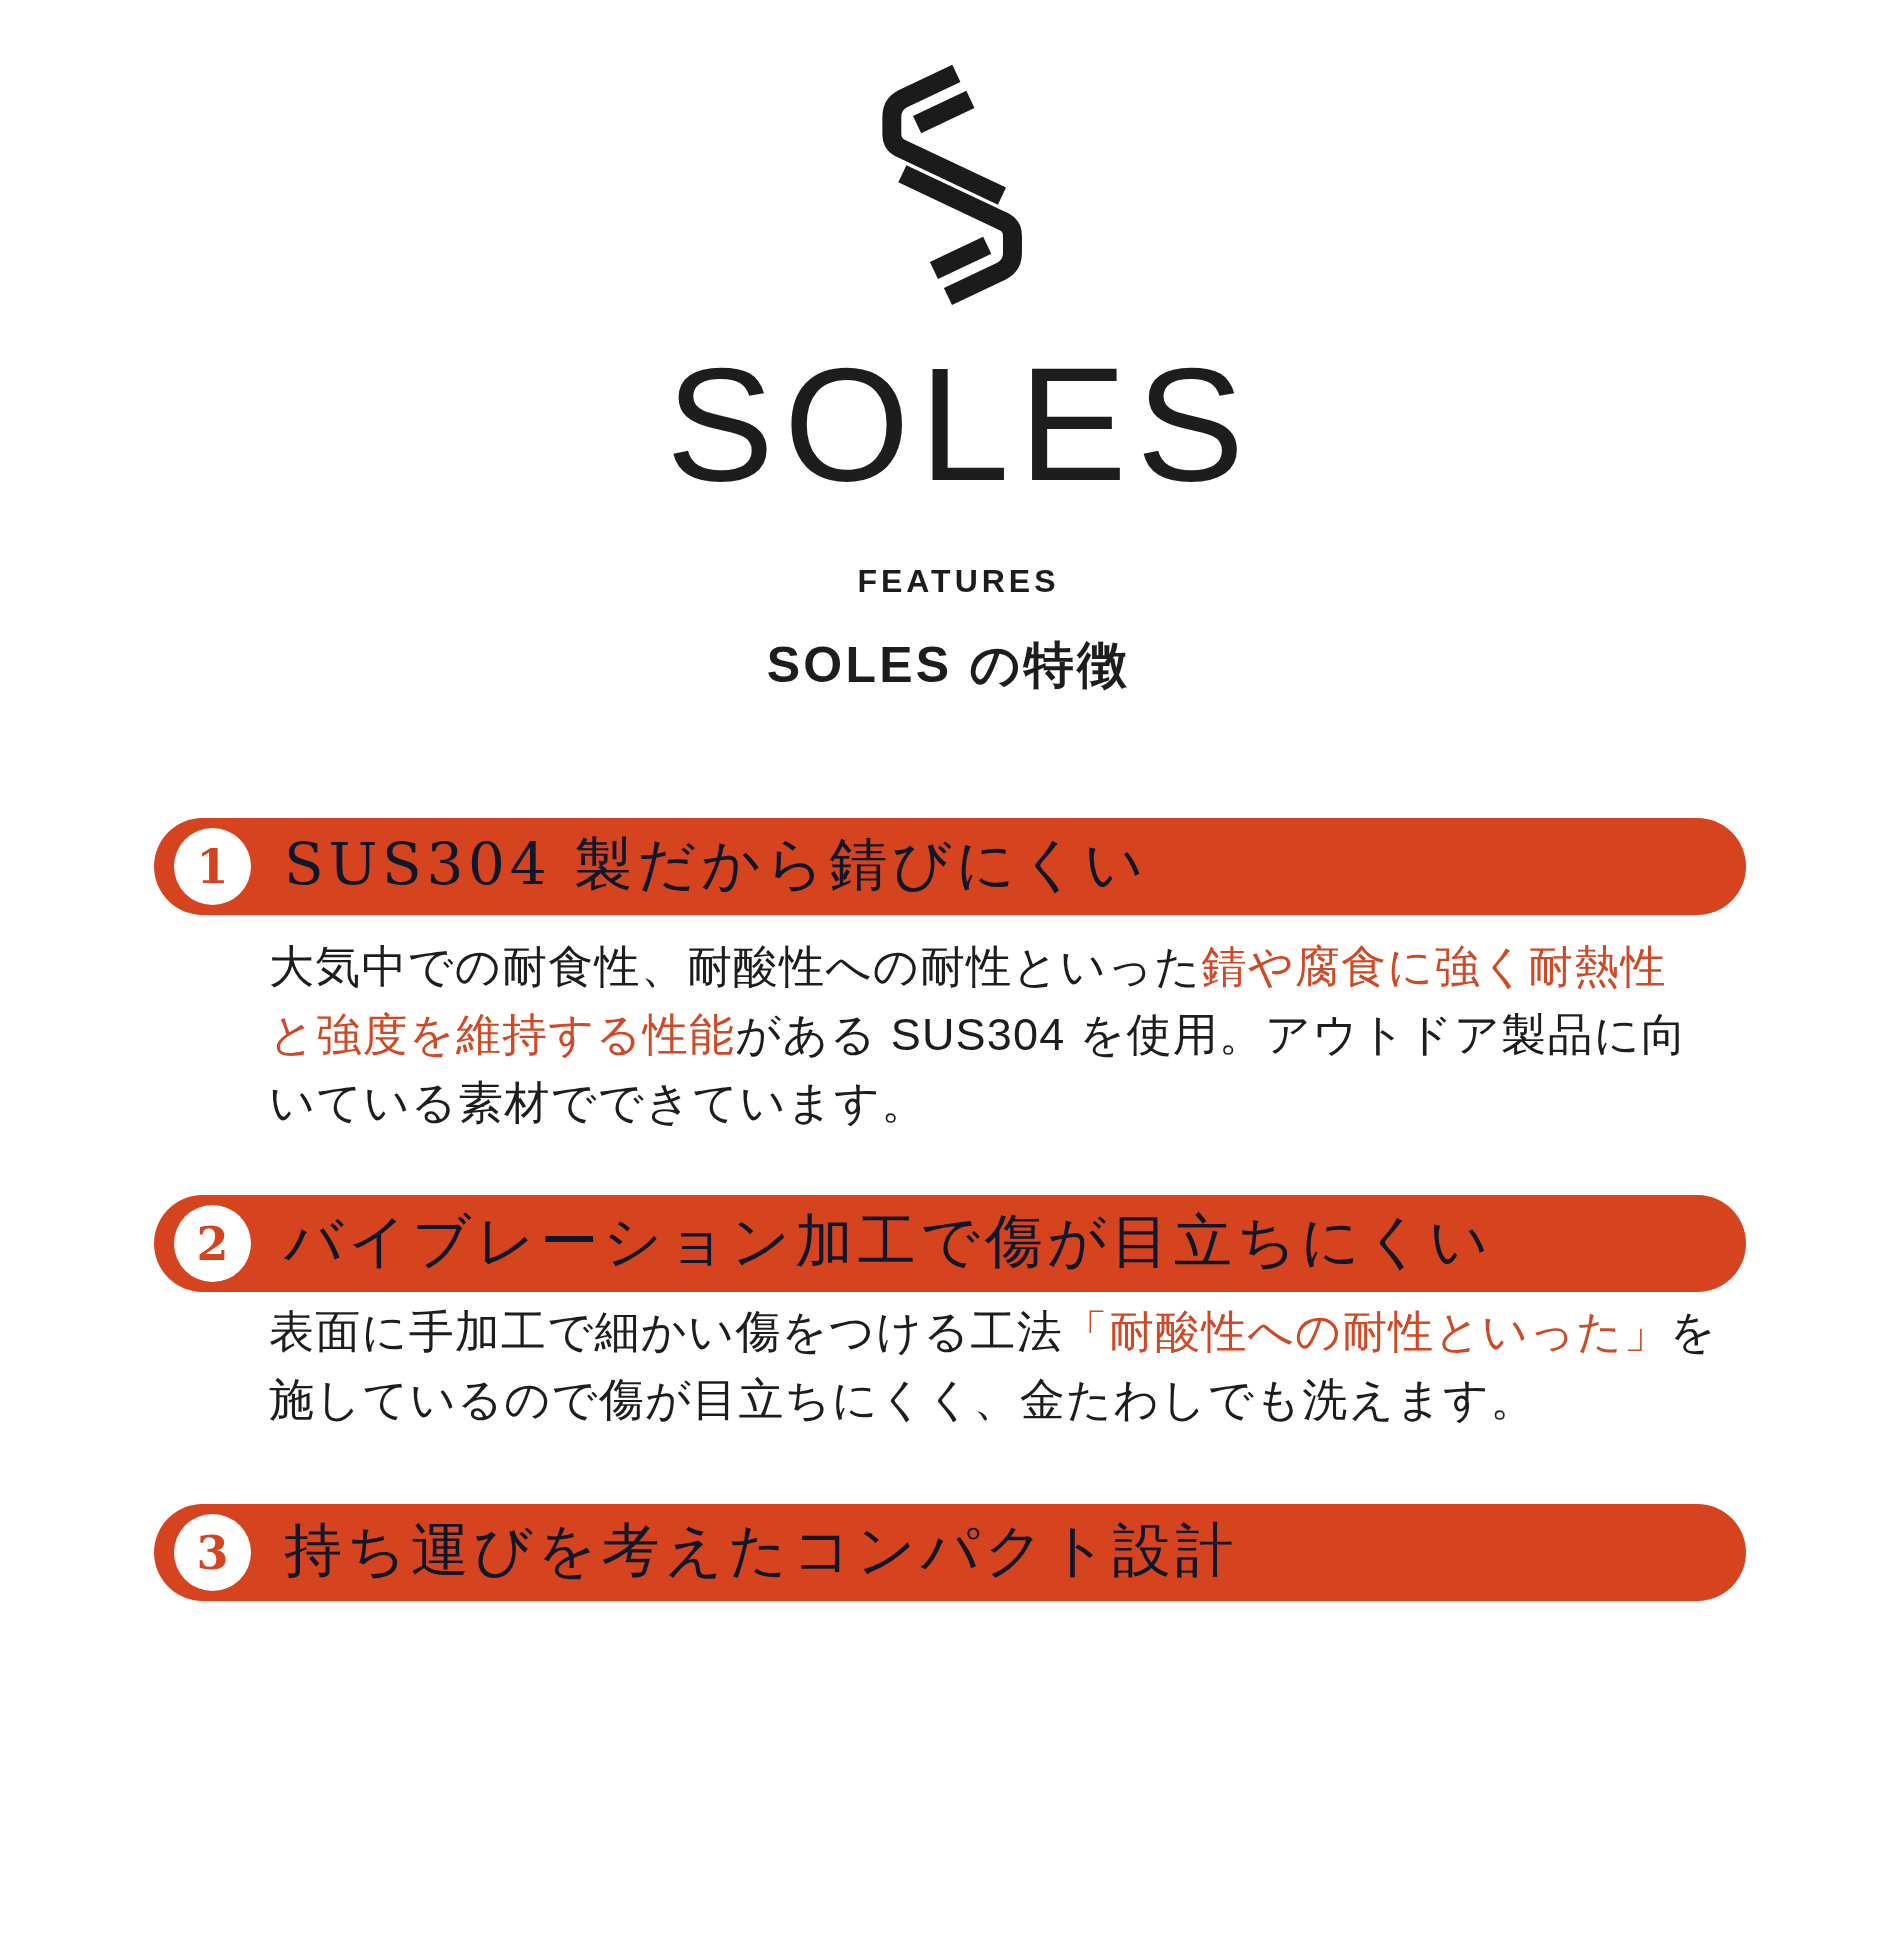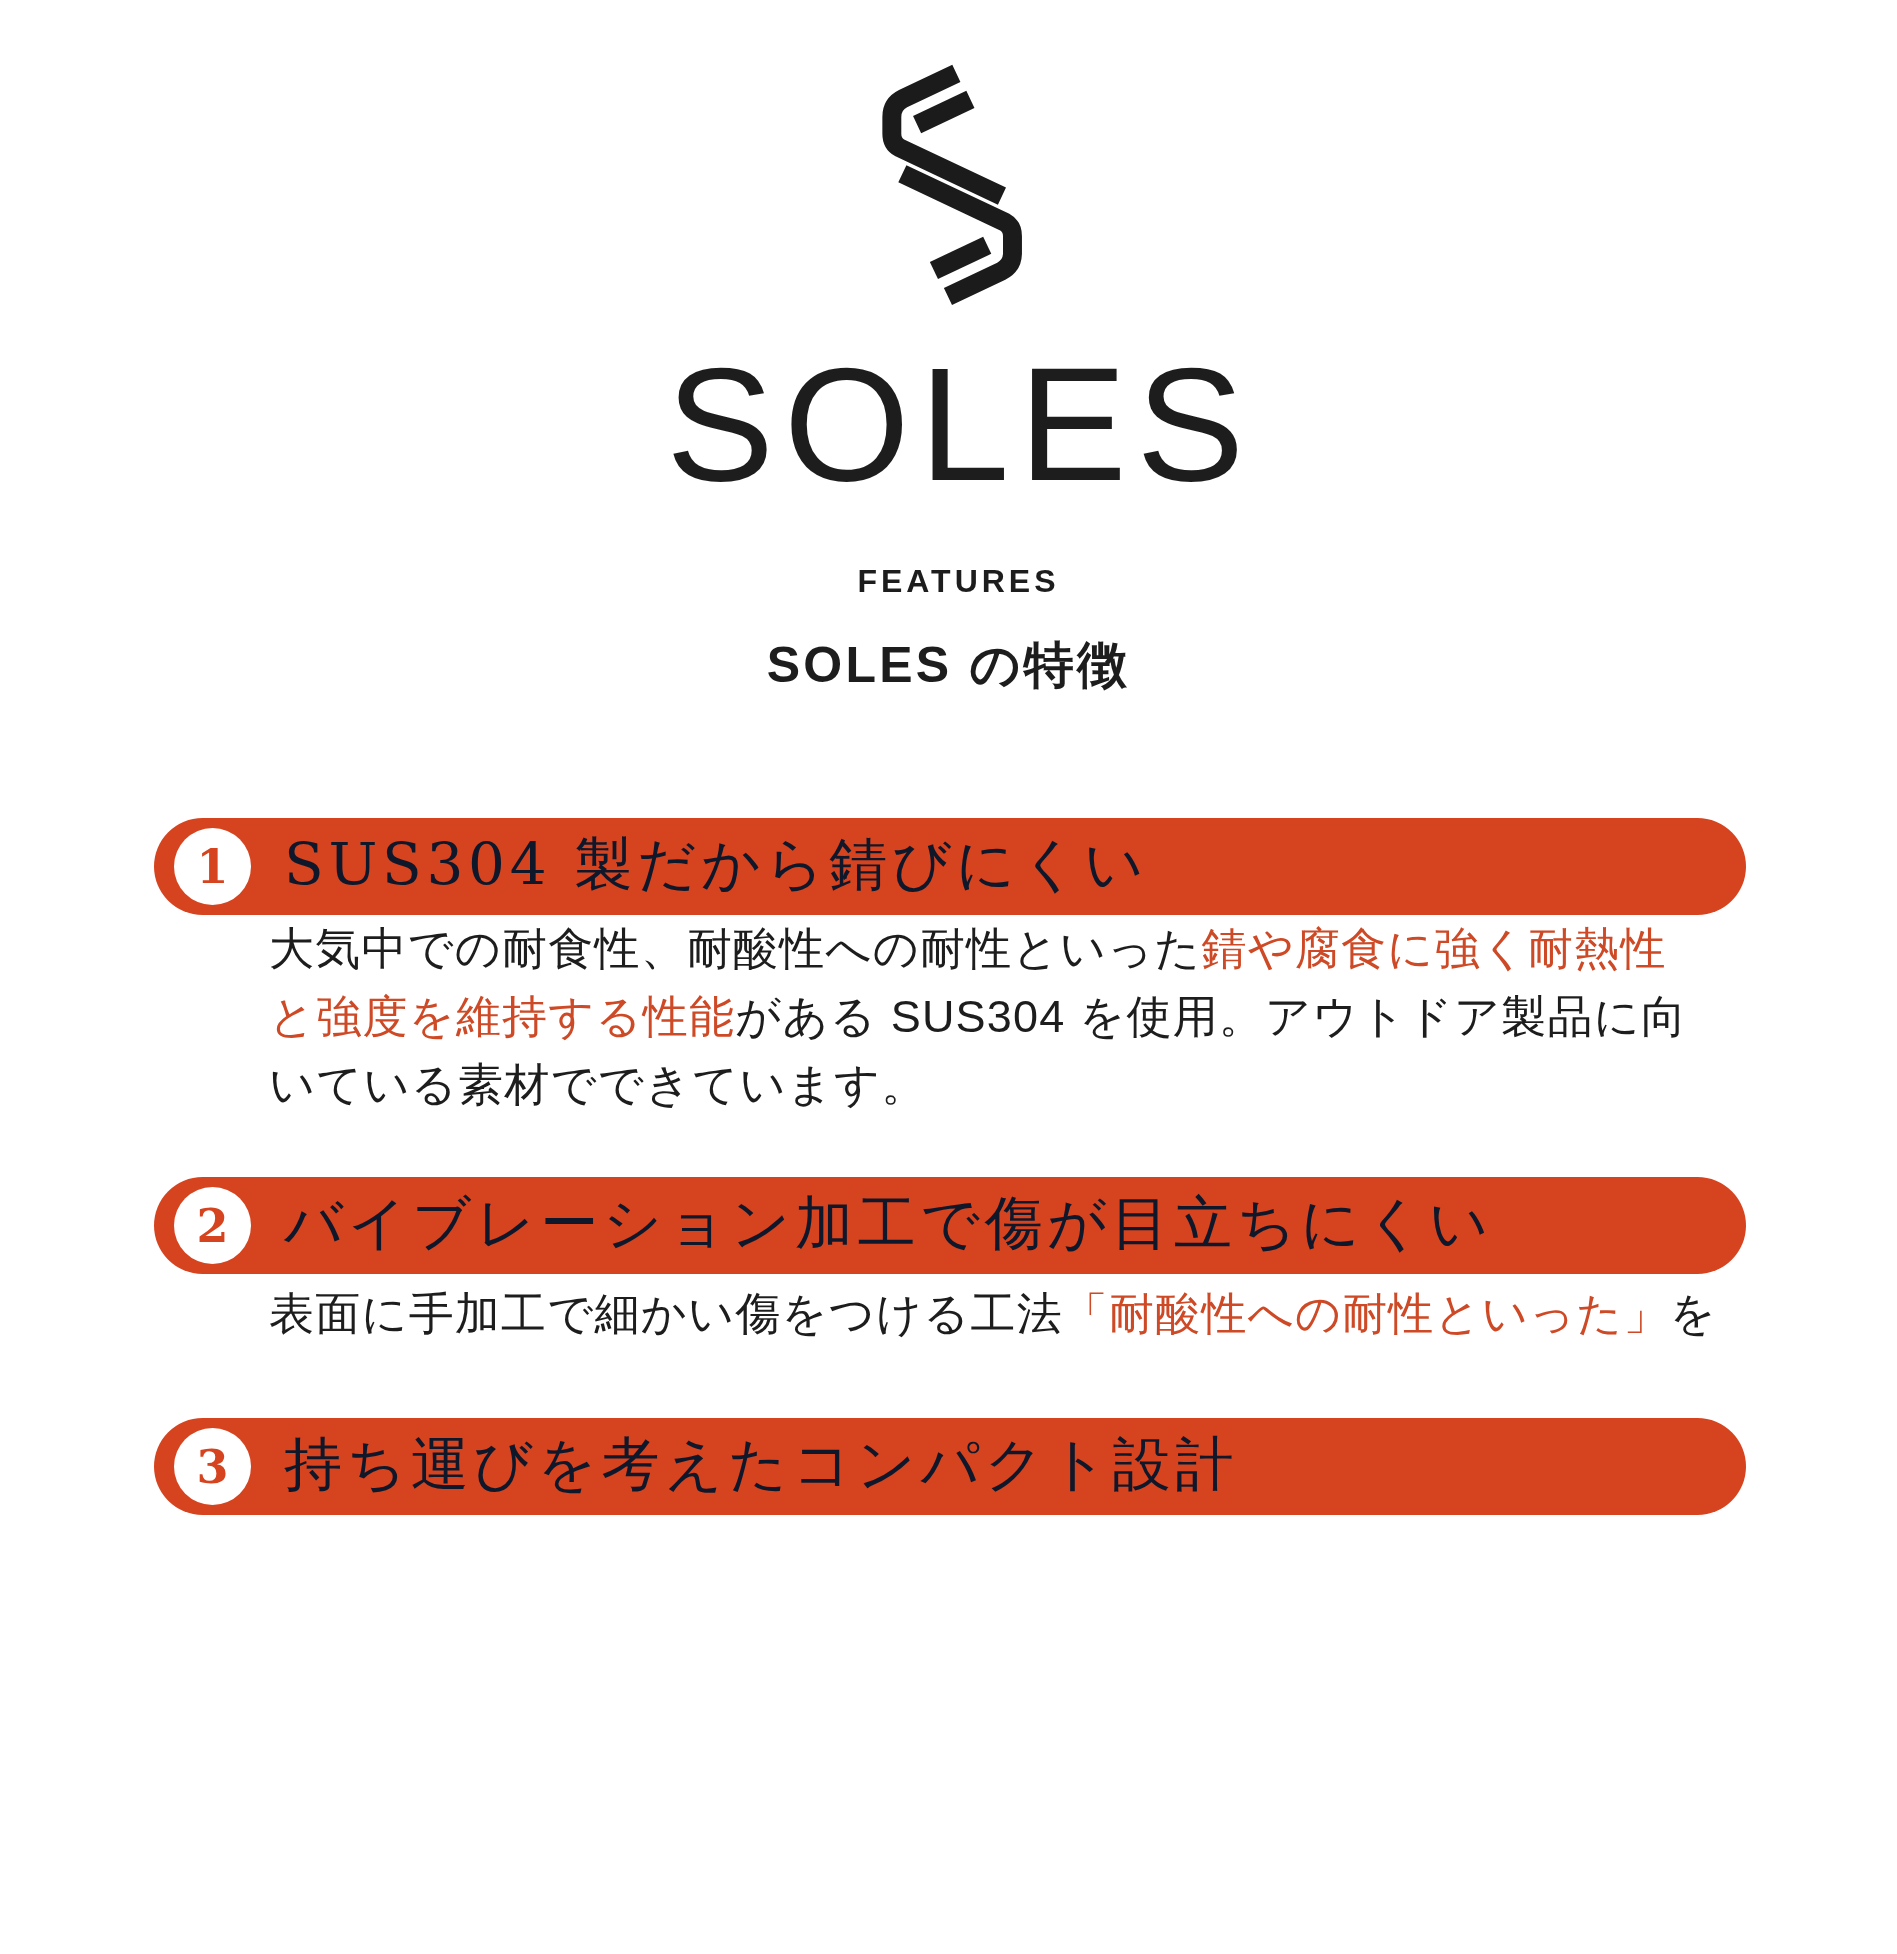--- a/index.html
+++ b/index.html
@@ -35,21 +35,21 @@
   }
   .banner-title{
     margin-left:33px;font-family:"DejaVu Serif","Liberation Serif",serif;
     font-weight:500;color:#0f172a;font-size:58px;letter-spacing:4.7px;
     white-space:nowrap;line-height:1;padding-bottom:4.7px;
   }
   .feature-body{
     margin-left:269px;margin-right:95px;font-size:45px;line-height:68px;
     letter-spacing:1.2px;font-weight:500;color:#1d1d1d;
   }
-  .bm1{}
+  .bm1{margin-top:18px}
   .bm2{margin-top:6.3px}
   .bm3{margin-top:28.4px}
   .line{white-space:nowrap}
   .hl{color:#ce4a26}
 </style>
 </head>
 <body>
 
 <svg class="logo-mark" viewBox="85 0 225 355" fill="none" stroke="#1b1b1b" stroke-width="27" stroke-linejoin="round" xmlns="http://www.w3.org/2000/svg">
   <path d="M 208,22 L 132,58 Q 116,66 116,84 L 116,108 Q 116,122 127,128 L 273,197"></path>
@@ -84,20 +84,23 @@
 
 <section>
   <div class="banner mt2">
     <div class="badge">2</div>
     <div class="banner-title">バイブレーション加工で傷が目立ちにくい</div>
   </div>
   <div class="feature-body bm2">
     <div class="line">
       <span>表面に手加工で細かい傷をつける工法</span><span class="hl">「耐酸性への耐性といった」</span><span>を</span>
     </div>
+    <div class="line">
+      <span>施しているので傷が目立ちにくく、金たわしでも洗えます。</span>
+    </div>
   </div>
 </section>
 
 <section>
   <div class="banner mt3">
     <div class="badge">3</div>
     <div class="banner-title">持ち運びを考えたコンパクト設計</div>
   </div>
 </section>
 

